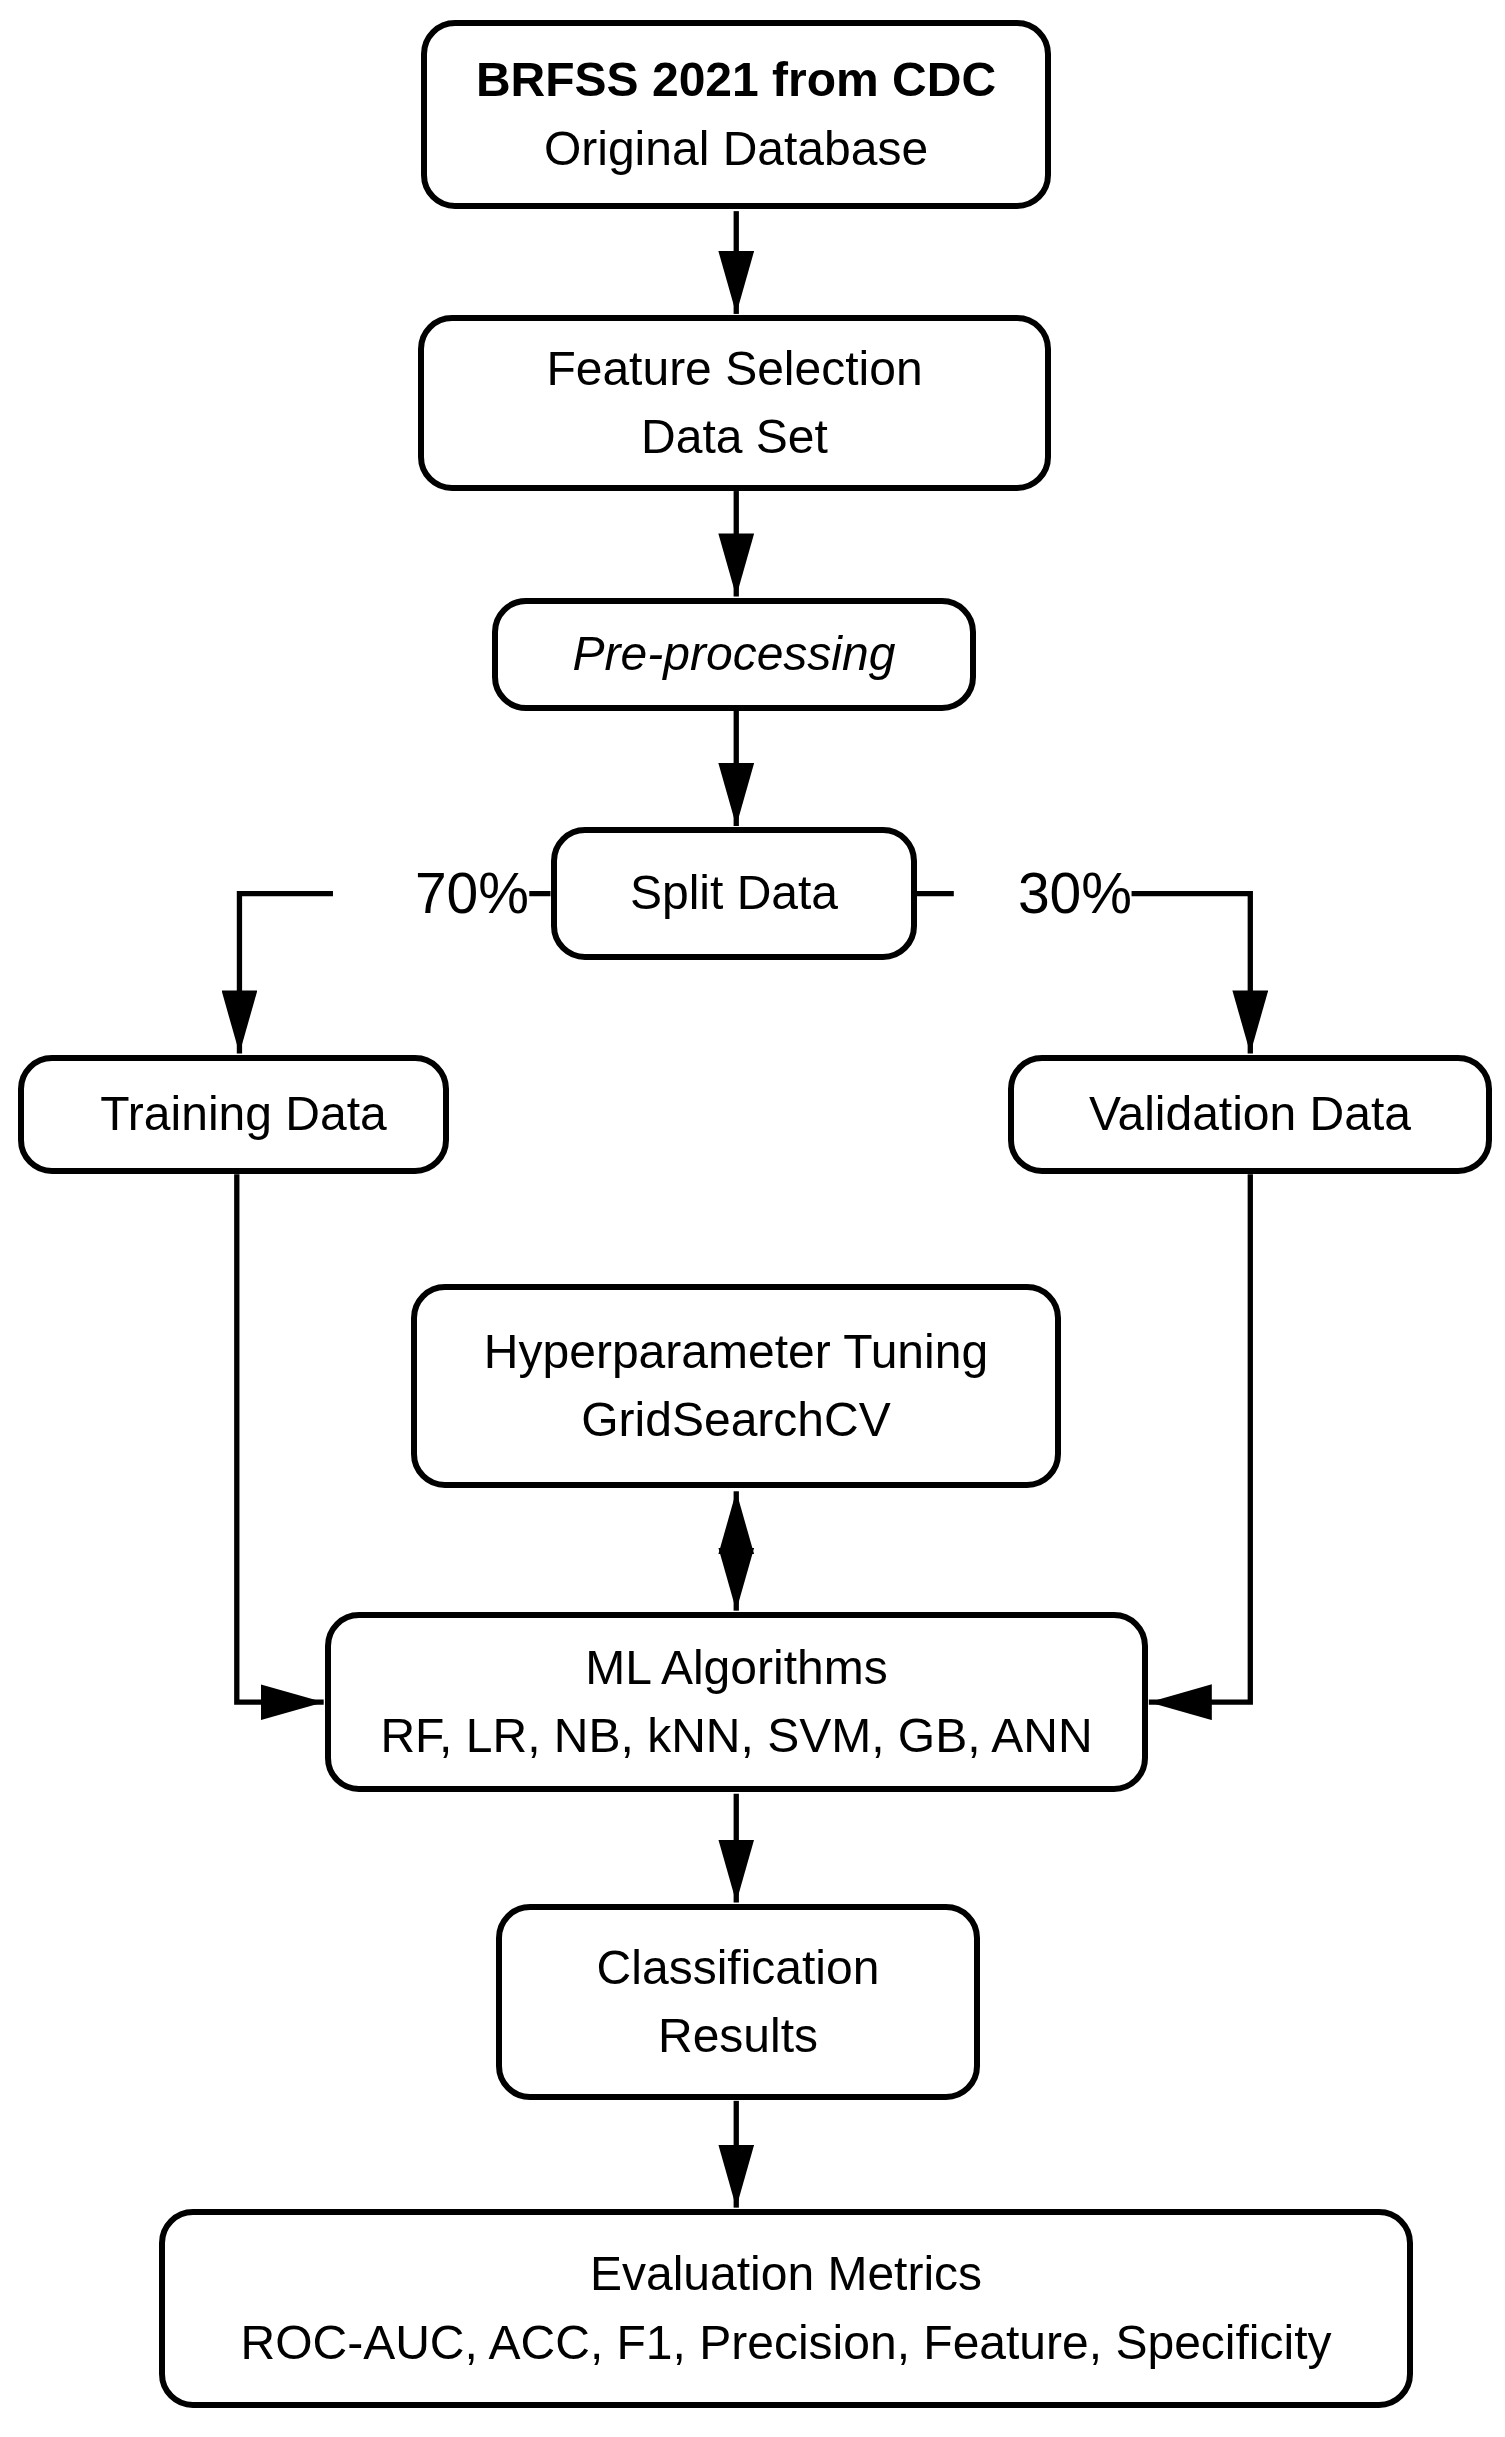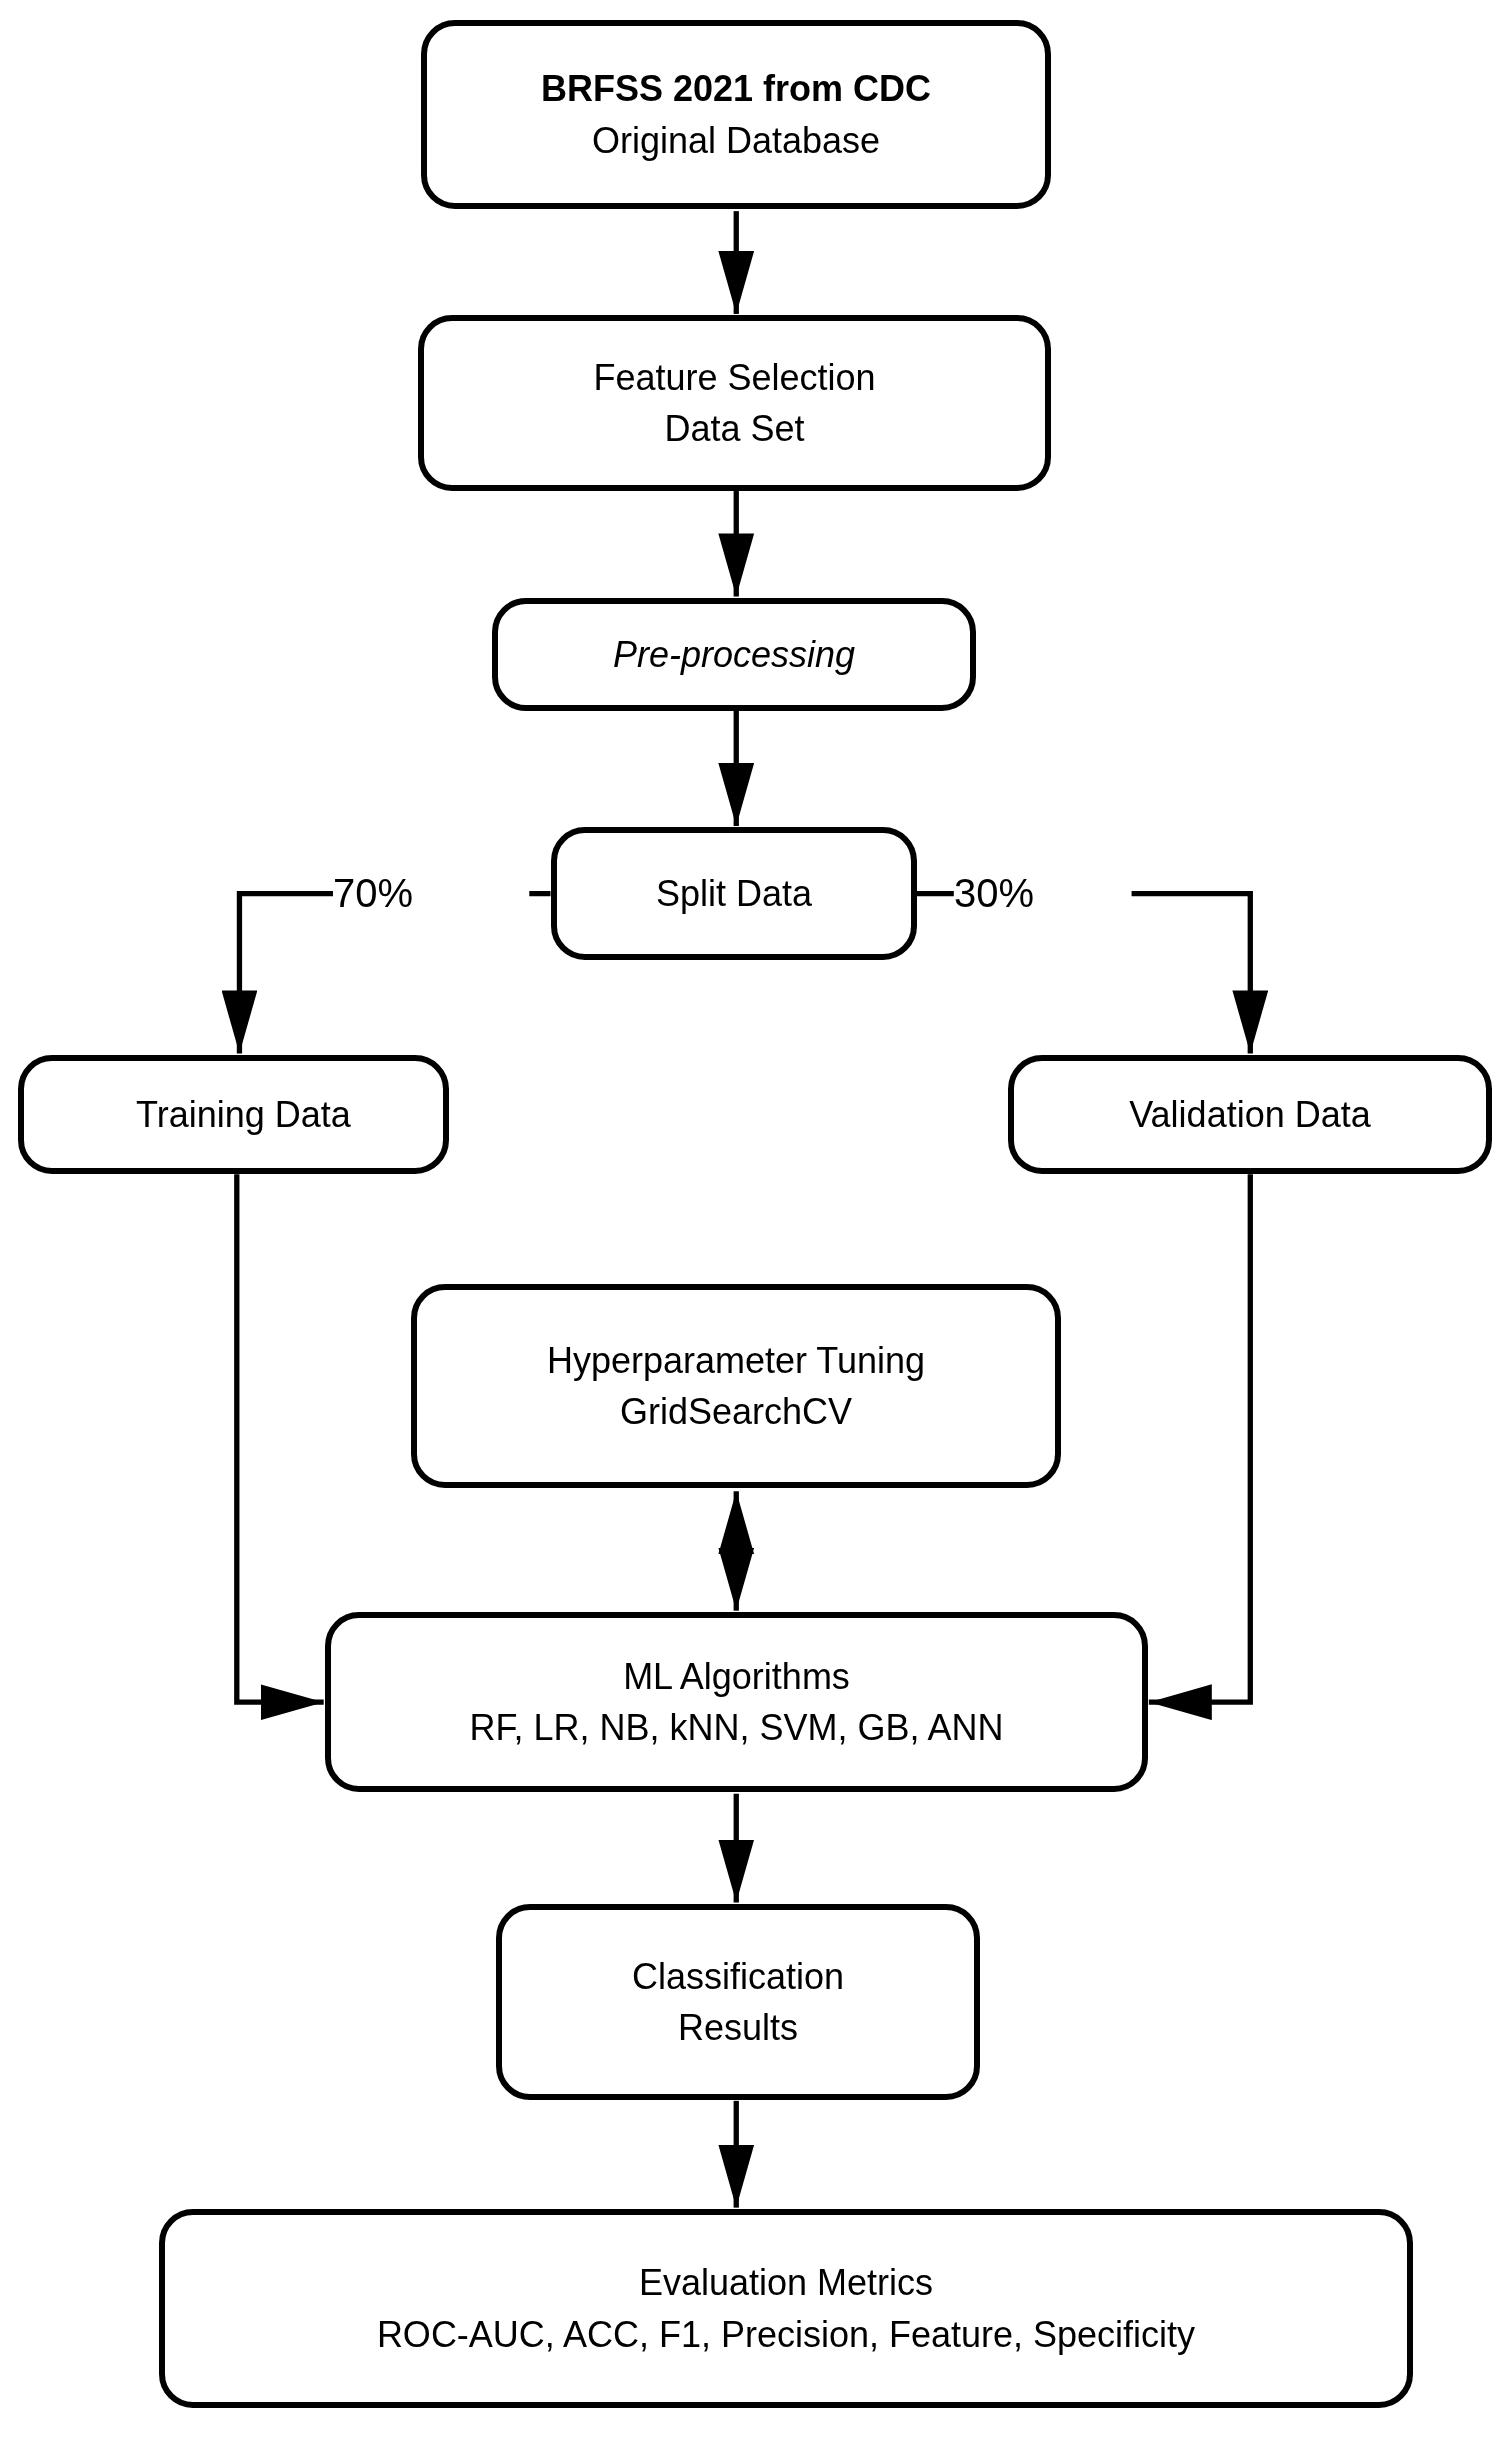--- a/index.html
+++ b/index.html
@@ -27,30 +27,30 @@
     position: absolute;
     box-sizing: border-box;
     background: #ffffff;
     border: 6.6px solid #000000;
     border-radius: 34px;
     display: flex;
     flex-direction: column;
     align-items: center;
     justify-content: center;
     text-align: center;
-    font-size: 36px;
+    font-size: 48px;
     line-height: 1.42;
     white-space: nowrap;
   }
   .node .b { font-weight: bold; }
   .edge-label {
     position: absolute;
-    font-size: 40px;
+    font-size: 57px;
     line-height: 66px;
-    text-align: left;
+    text-align: right;
     white-space: nowrap;
   }
   
   #n-brfss        { left: 421px;  top: 20px;   width: 630px;  height: 189px; }
   #n-feature      { left: 418px;  top: 315px;  width: 633px;  height: 176px; }
   #n-preproc      { left: 492px;  top: 598px;  width: 484px;  height: 113px; font-style: italic; }
   #n-split        { left: 551px;  top: 827px; width: 366px;  height: 133px; }
   #n-training     { left: 18px;   top: 1055px; width: 431px;  height: 119px; padding-left: 20px; }
   #n-validation   { left: 1008px; top: 1055px; width: 484px;  height: 119px; }
   #n-hyper        { left: 411px;  top: 1284px; width: 650px;  height: 204px; }

